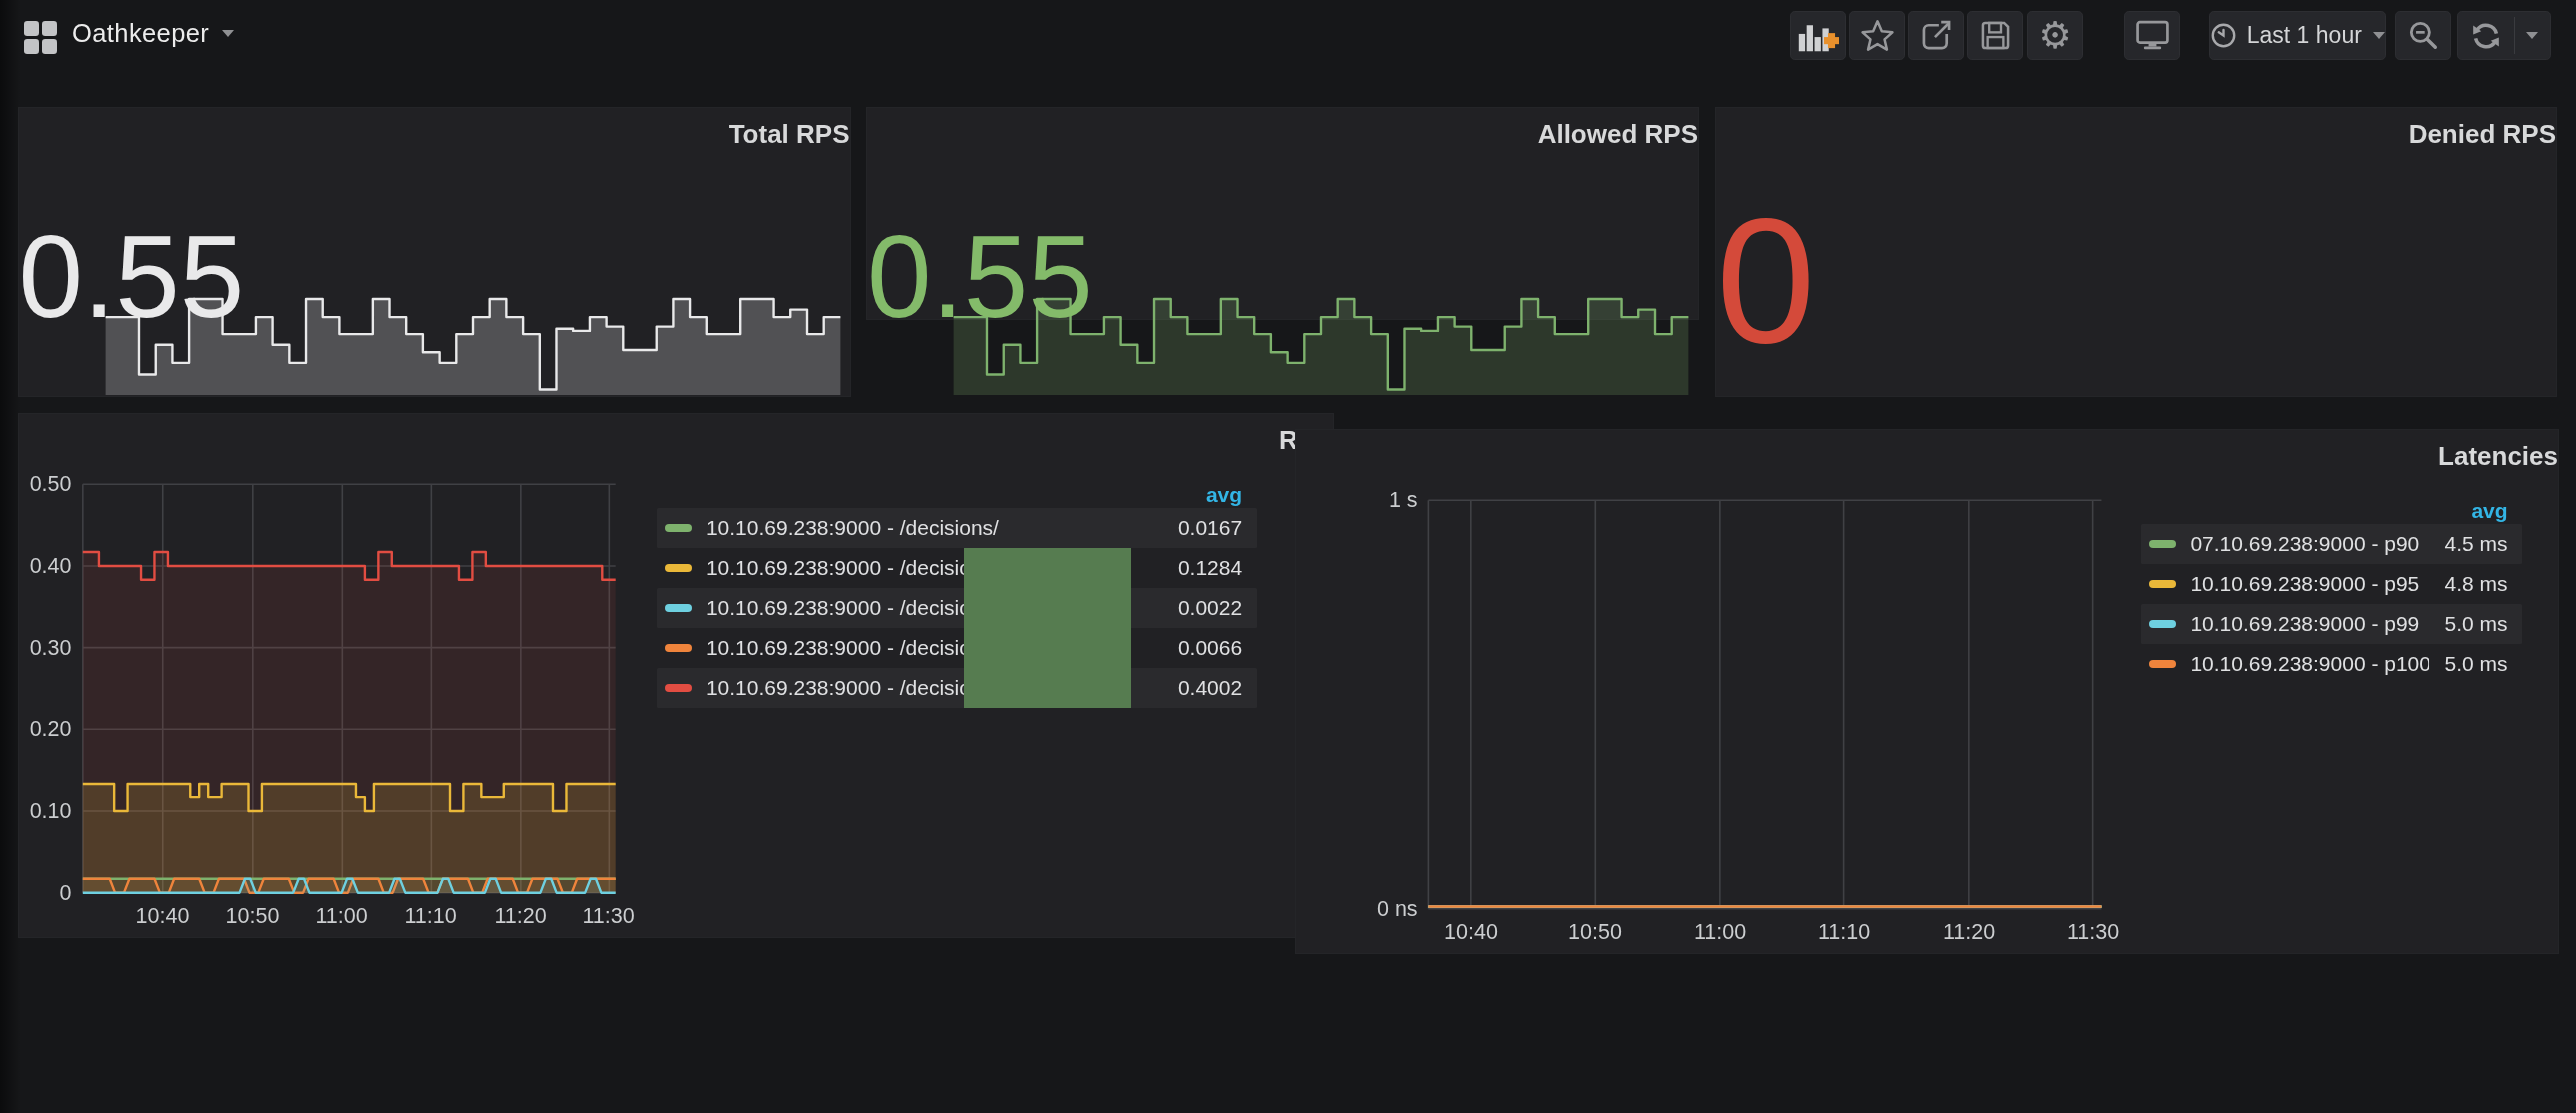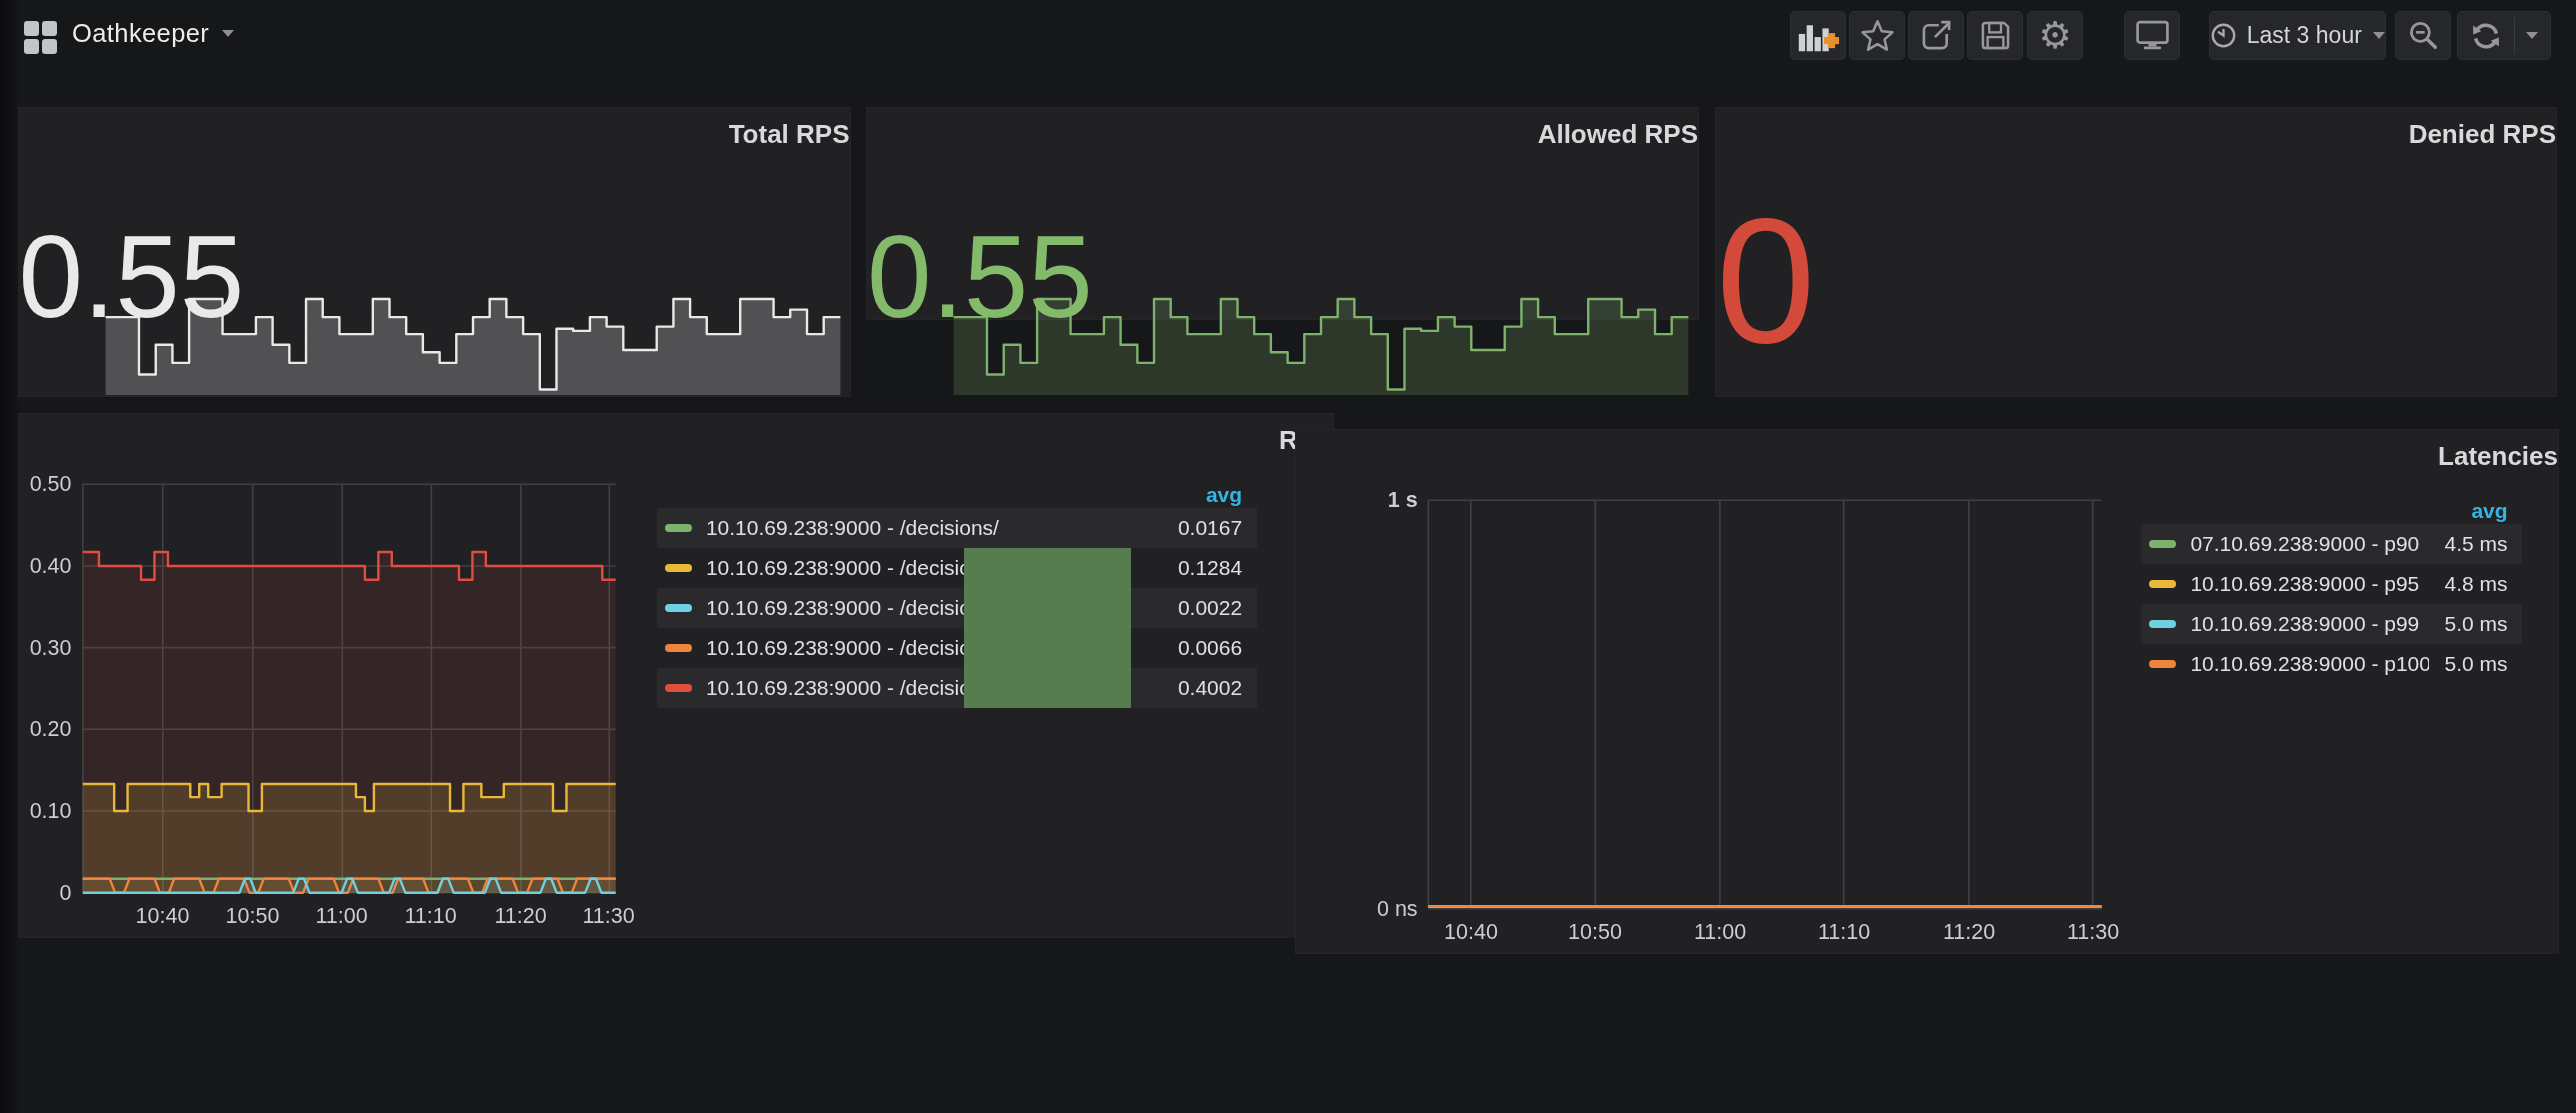--- a/index.html
+++ b/index.html
@@ -100,21 +100,21 @@
       <rect x="18" y="30" width="10" height="5" fill="#97989b"></rect>
       <rect x="12" y="35" width="22" height="3.4" rx="1.5" fill="#97989b"></rect>
     </svg>
   </div>
 
   <div class="tb-btn" style="left:2209px;width:177px;">
     <svg width="27" height="27" viewBox="0 0 34 34">
       <circle cx="17" cy="17" r="13.5" fill="none" stroke="#a8a9ac" stroke-width="3"></circle>
       <path d="M17 10 V17 L11 13" fill="none" stroke="#a8a9ac" stroke-width="3" stroke-linecap="round"></path>
     </svg>
-    <span class="time-label">Last 3 hour</span>
+    <span class="time-label">Last 1 hour</span>
     <span class="caret small"></span>
   </div>
 
   <div class="tb-btn" style="left:2395px;width:56px;">
     <svg width="33" height="33" viewBox="0 0 42 42">
       <circle cx="17" cy="17" r="11.5" fill="none" stroke="#97989b" stroke-width="3.6"></circle>
       <path d="M11.5 17 H22.5" stroke="#97989b" stroke-width="3.4"></path>
       <path d="M26 26 L36 36" stroke="#97989b" stroke-width="4.4" stroke-linecap="round"></path>
     </svg>
   </div>
@@ -239,21 +239,21 @@
       <line x1="531.5" x2="531.5" y1="88" y2="600" stroke="#404145" stroke-width="2"></line>
       <line x1="686.7" x2="686.7" y1="88" y2="600" stroke="#404145" stroke-width="2"></line>
       <line x1="843.7" x2="843.7" y1="88" y2="600" stroke="#404145" stroke-width="2"></line>
       <line x1="999.0" x2="999.0" y1="88" y2="600" stroke="#404145" stroke-width="2"></line>
       <path d="M166.0 597.7 L1010.0 597.7" fill="none" stroke="#7eb26d" stroke-width="3" stroke-linejoin="round"></path>
       <path d="M166.0 597.5 L1010.0 597.5" fill="none" stroke="#eab839" stroke-width="3" stroke-linejoin="round"></path>
       <path d="M166.0 597.4 L1010.0 597.4" fill="none" stroke="#6ed0e0" stroke-width="3" stroke-linejoin="round"></path>
       <path d="M166.0 597.4 L1010.0 597.4" fill="none" stroke="#ef843c" stroke-width="3" stroke-linejoin="round"></path>
     </svg>
 <div class="tick ylab" style="left: -14.4px; width: 136px; top: 467px;">0 ns</div>
-    <div class="tick ylab" style="left: -14.4px; width: 136px; top: 58px; font-weight: bold;">1 s</div>
+    <div class="tick ylab" style="left: -14.4px; width: 136px; top: 58px;">1 s</div>
     <div class="tick xlab" style="left: 119px; width: 112px; top: 490px;">10:40</div>
     <div class="tick xlab" style="left: 243px; width: 112px; top: 490px;">10:50</div>
     <div class="tick xlab" style="left: 368px; width: 112px; top: 490px;">11:00</div>
     <div class="tick xlab" style="left: 492px; width: 112px; top: 490px;">11:10</div>
     <div class="tick xlab" style="left: 617px; width: 112px; top: 490px;">11:20</div>
     <div class="tick xlab" style="left: 741px; width: 112px; top: 490px;">11:30</div>
     <div class="legend" style="left: 845px; top: 67px; width: 381px;">
       <div class="lg-head" style="color: rgb(51, 181, 229);">avg</div>
       <div class="lg-row alt">
         <span class="lg-dash" style="background: rgb(126, 178, 109);"></span>

